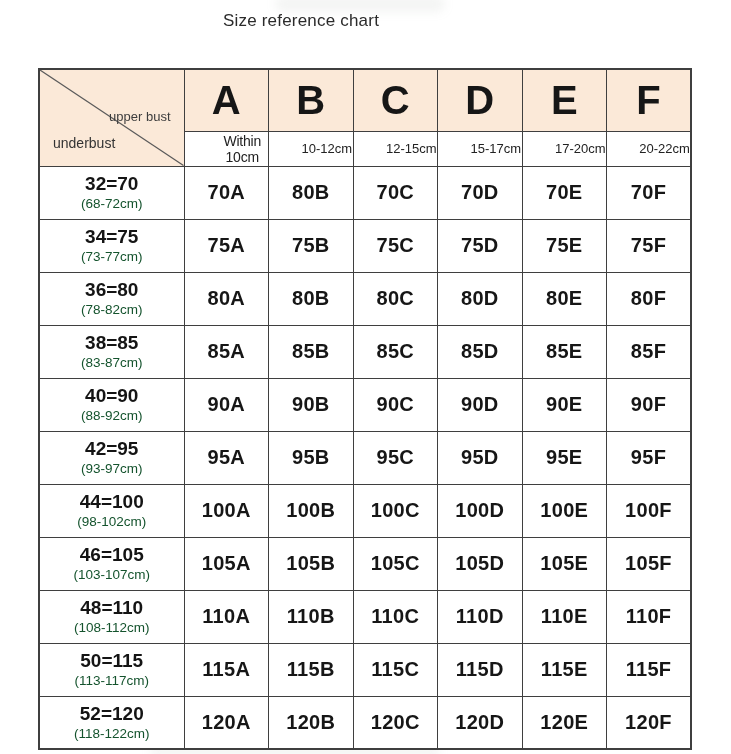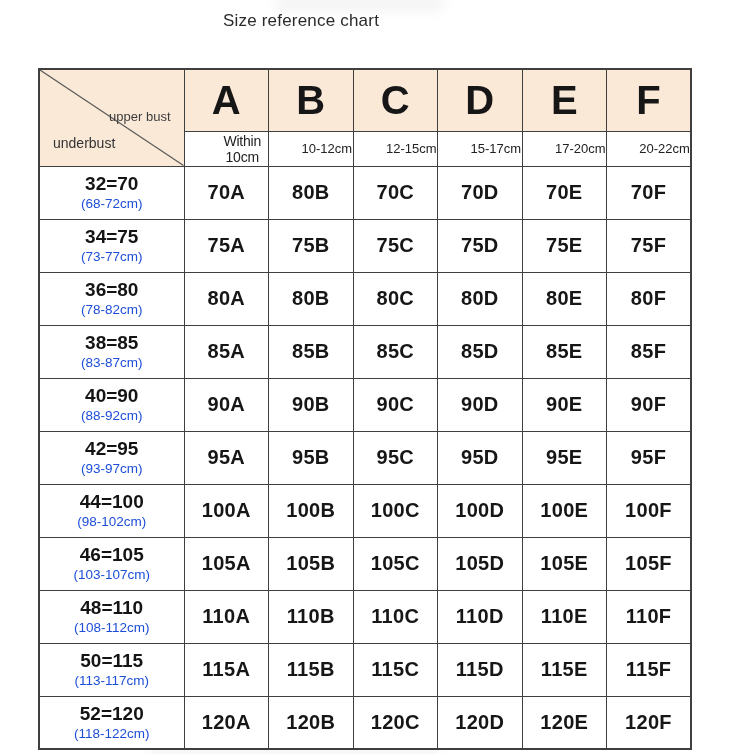--- a/index.html
+++ b/index.html
@@ -72,21 +72,21 @@
     background: #ffffff;
     font-size: 13px;
     font-weight: 400;
     color: #222222;
   }
   th.cup-range.tight { font-size: 14px; letter-spacing: -0.2px; }
   
   tbody tr { height: 53px; padding-left: 48px; }
   th.row-header { background: #ffffff; font-weight: 400; line-height: 1.15; }
   th.row-header .size  { font-size: 19px; font-weight: 700; color: #141414; }
-  th.row-header .range { font-size: 13.5px; font-weight: 400; color: #1d4ed8; margin-top: 1px; }
+  th.row-header .range { font-size: 13.5px; font-weight: 400; color: #14532d; margin-top: 1px; }
   td.size-cell {
     background: #ffffff;
     font-size: 20px;
     font-weight: 600;
     color: #161616;
     letter-spacing: 0.3px;
   }
 </style>
 </head>
 <body>

